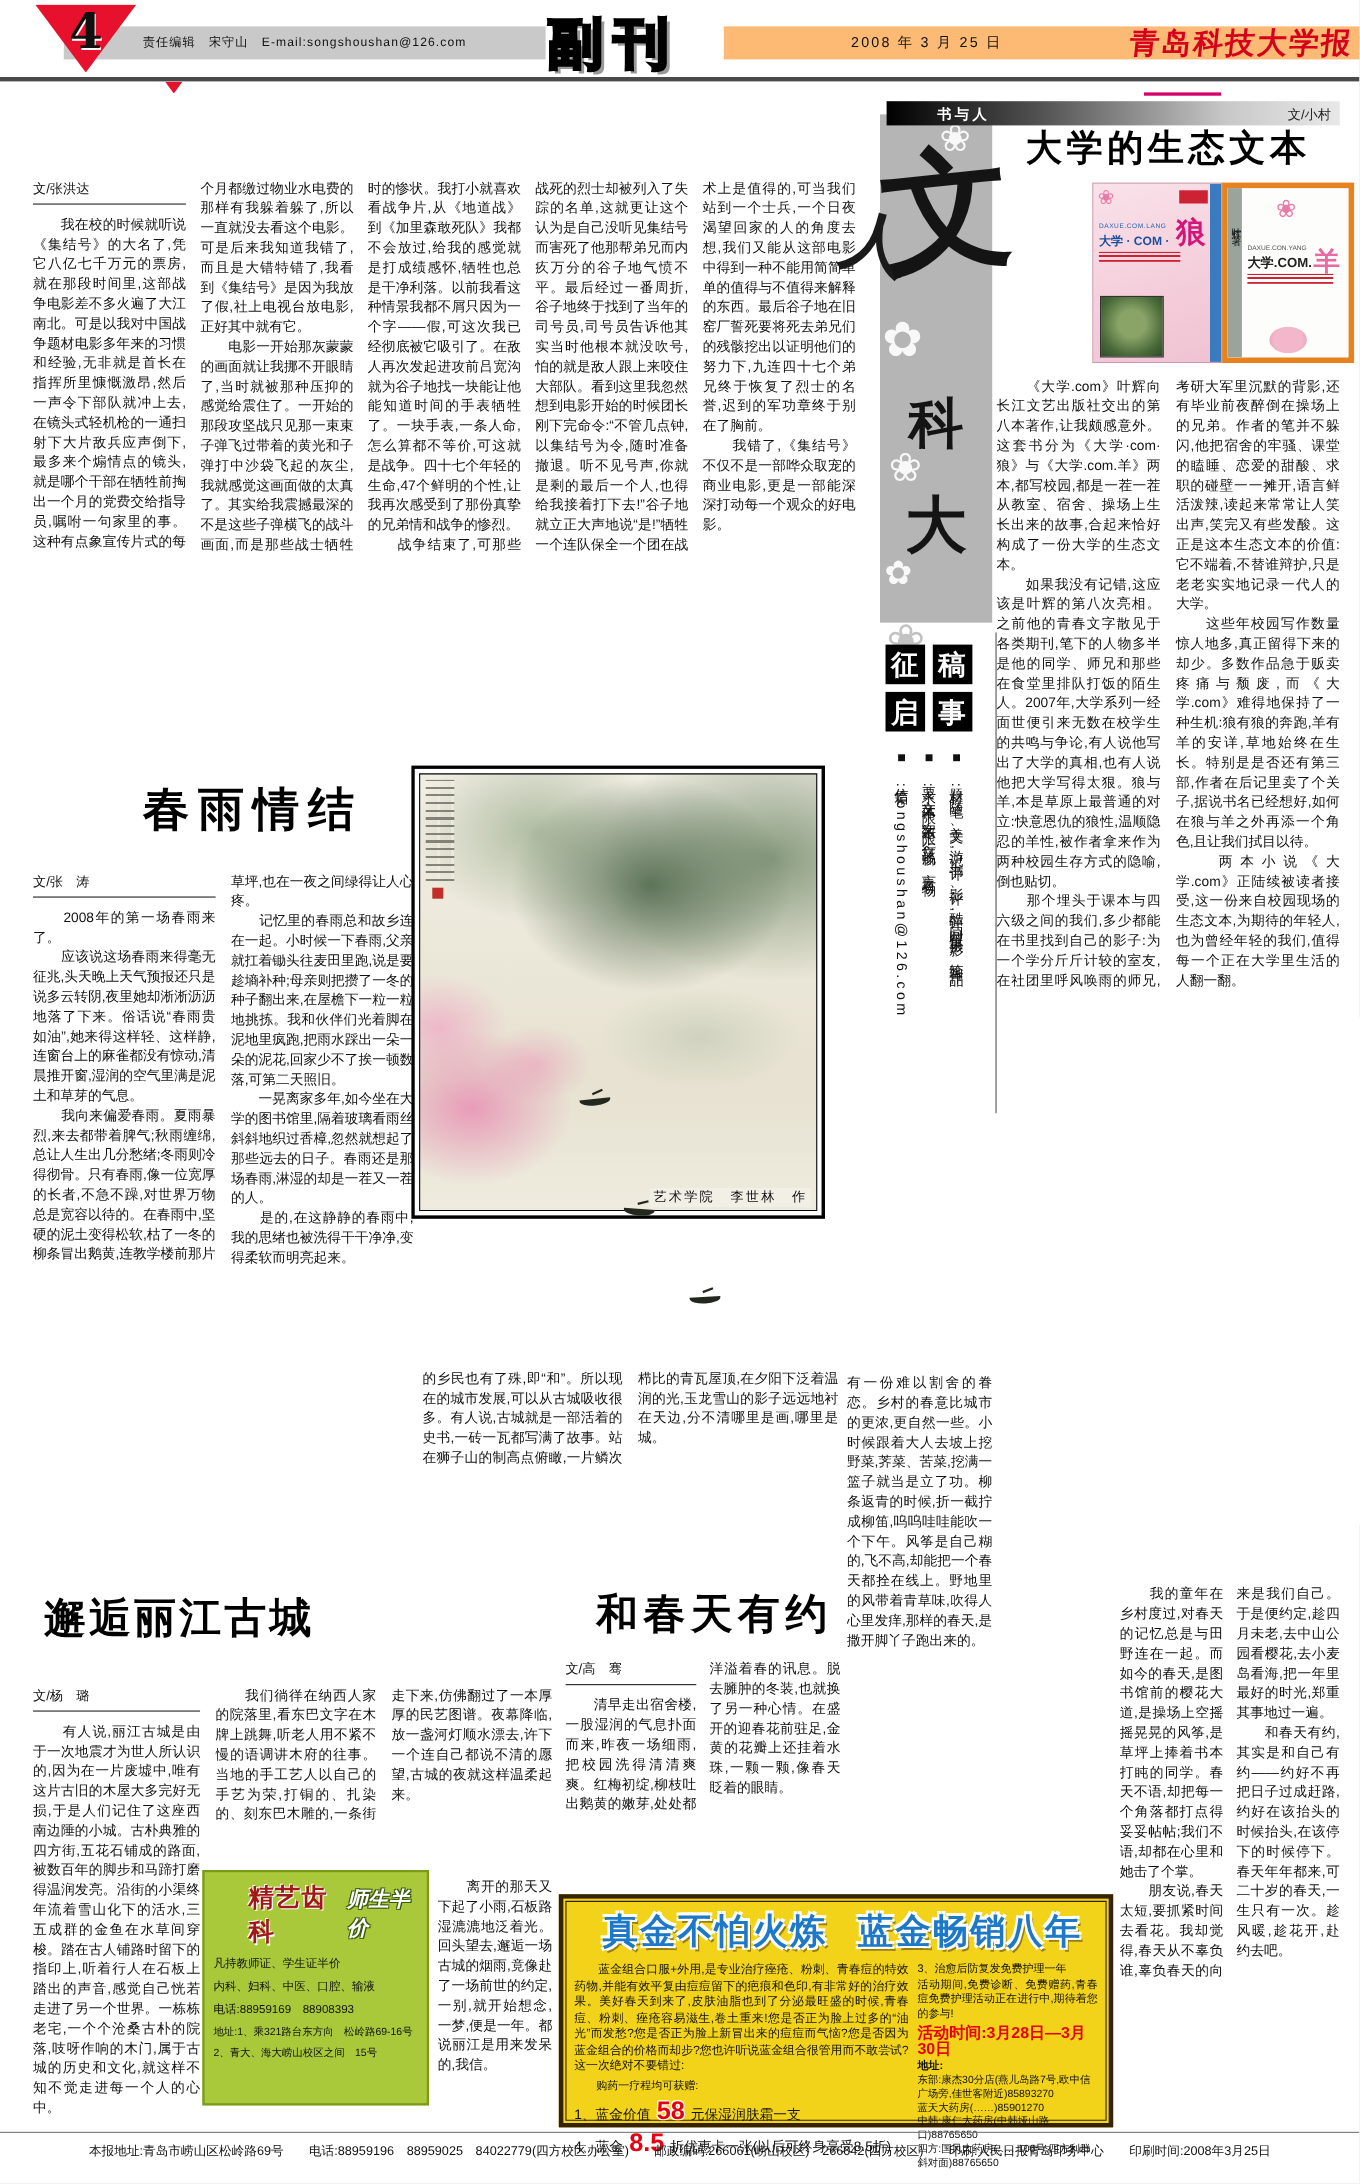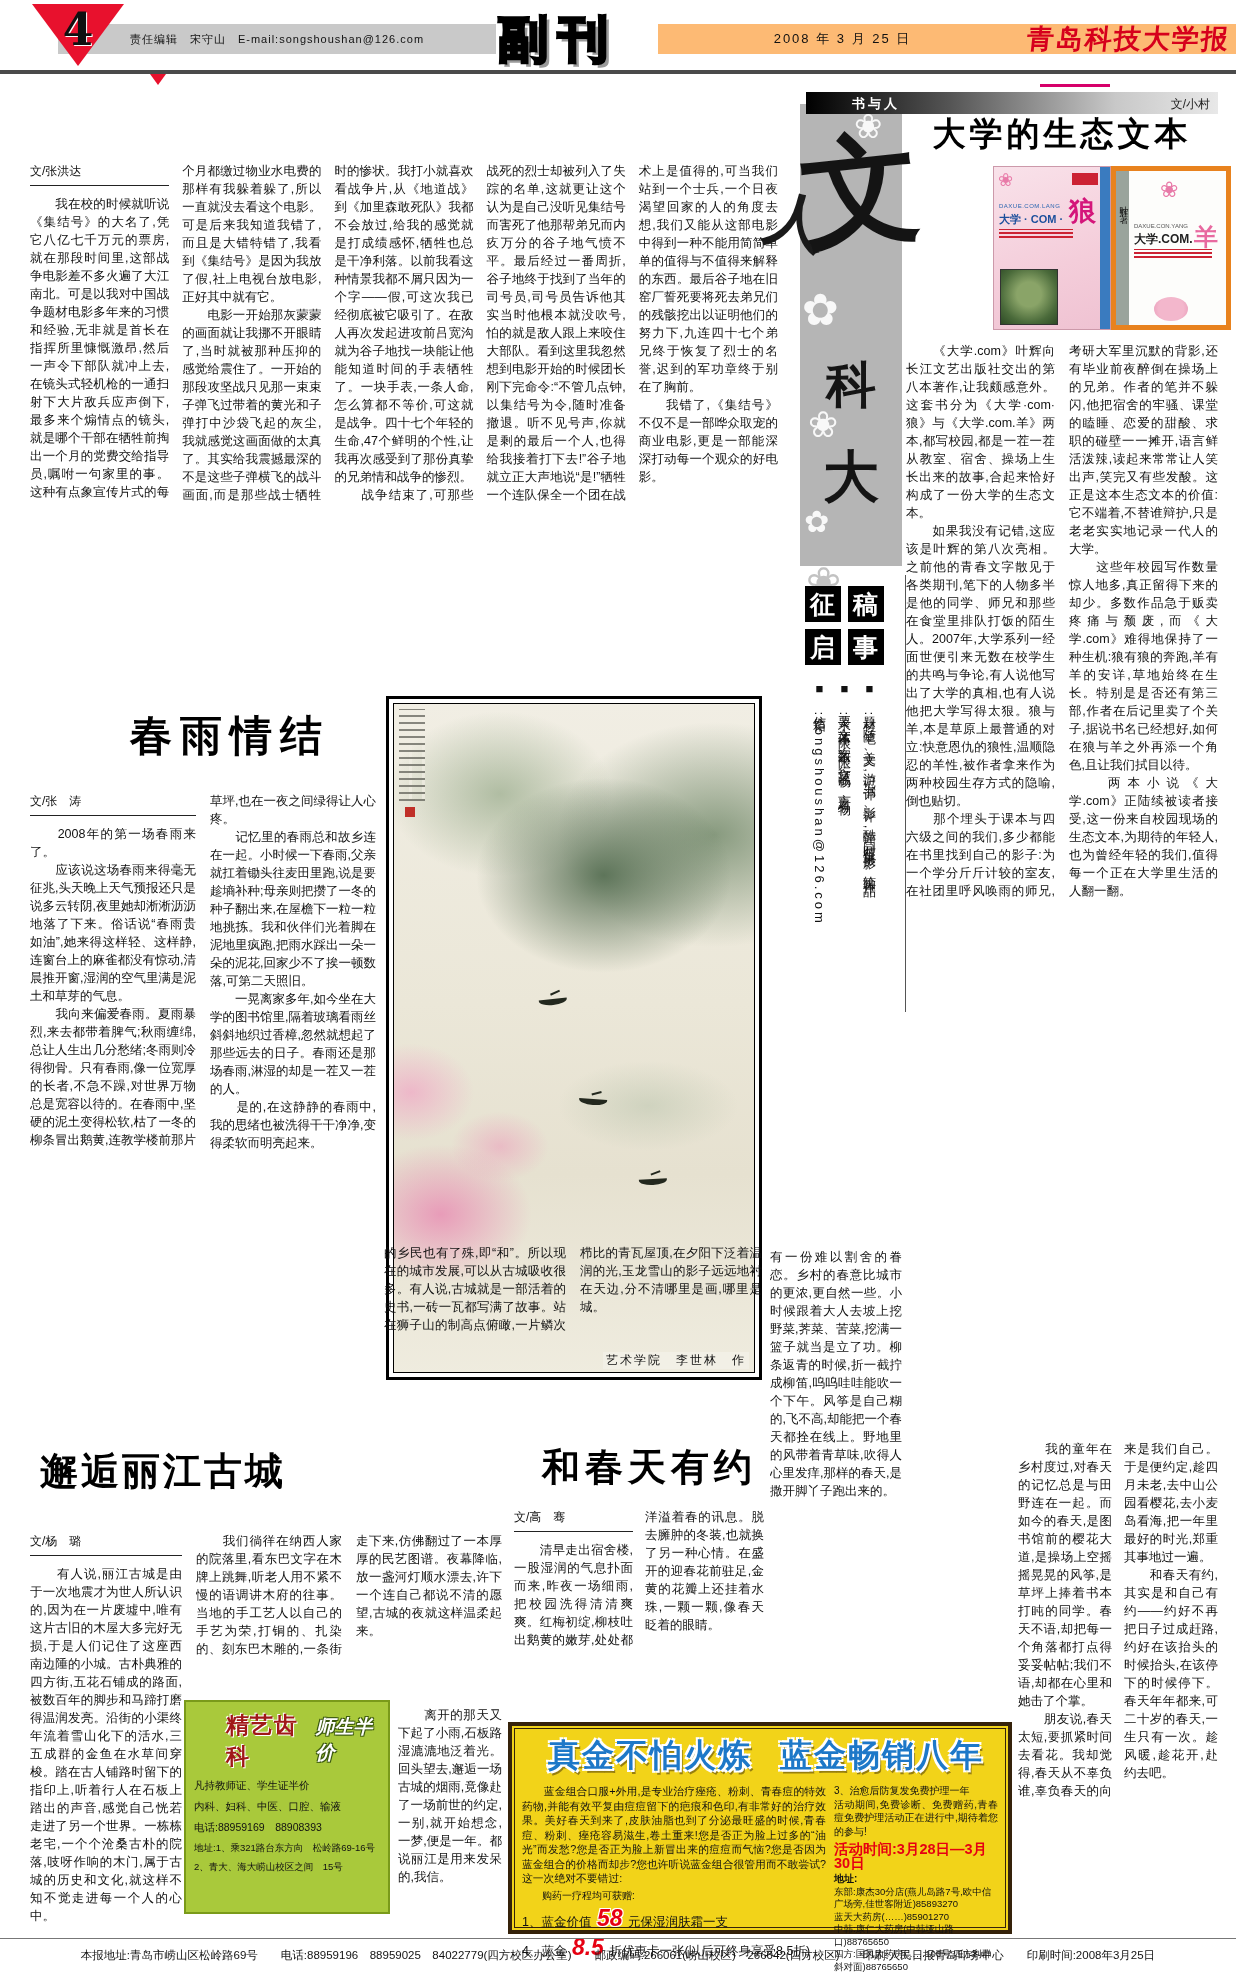--- a/index.html
+++ b/index.html
@@ -88,21 +88,21 @@
   .cover2 .bigchar { position:absolute; right:8px; top:50px; font-size:24px; font-weight:900; color:#e86aa0;
     font-family:"DejaVu Serif",serif; }
   .cover2 .redblock { position:absolute; left:18px; top:78px; width:78px; height:9px;
     background:repeating-linear-gradient(0deg,#cc2233 0 2px,transparent 2px 4px); }
   .cover2 .sheep { position:absolute; left:38px; bottom:4px; width:34px; height:24px; border-radius:50%;
     background:radial-gradient(circle,#f3b7cc 0 60%,#e89ab8 100%); }
   .books-body { position:absolute; left:906px; top:342px; width:312px; height:1088px;
     column-count:2; column-gap:14px; overflow:hidden; }
 
   
-  .painting { position:absolute; left:386px; top:696px; width:376px; height:684px;
+  .painting { position:absolute; left:374px; top:696px; width:376px; height:412px;
     border:3px solid #000; box-shadow:inset 0 0 0 4px #fff, inset 0 0 0 5px #000;
     background:
       radial-gradient(130px 100px at 14% 76%, rgba(232,138,178,.8), transparent 70%),
       radial-gradient(90px 70px at 6% 58%, rgba(240,160,195,.65), transparent 70%),
       radial-gradient(70px 50px at 30% 66%, rgba(236,150,185,.5), transparent 70%),
       radial-gradient(170px 130px at 58% 26%, rgba(72,99,70,.85), transparent 75%),
       radial-gradient(210px 150px at 88% 20%, rgba(92,120,86,.7), transparent 75%),
       radial-gradient(150px 110px at 30% 14%, rgba(124,150,112,.55), transparent 75%),
       radial-gradient(120px 60px at 70% 60%, rgba(170,185,160,.4), transparent 75%),
       linear-gradient(180deg,#f1eee4 0%,#ebe7d8 45%,#e6e1d0 70%,#efecdf 100%); }
@@ -151,21 +151,21 @@
   .gold { position:absolute; left:508px; top:1722px; width:504px; height:212px; background:#f2d319;
     border:4px solid #35220a; box-shadow:inset 0 0 0 2px #f2d319, inset 0 0 0 3px #35220a; padding:6px 10px; }
   .gold-head { display:flex; justify-content:space-between; padding:2px 14px 0 26px; }
   .gold-head span { font-size:32px; font-weight:900; letter-spacing:2px; color:#1d78c8;
     text-shadow:-2px -2px 0 #fff,2px -2px 0 #fff,-2px 2px 0 #fff,2px 2px 0 #fff,3px 4px 0 rgba(40,25,5,.45); }
   .gold-cols { display:flex; margin-top:6px; }
   .gold-left { width:312px; padding-right:8px; }
   .gold-body { font-size:10.8px; line-height:14.5px; text-align:justify; color:#111; white-space:pre-line; }
   .gold-gift { font-size:10px; margin-top:3px; color:#111; text-indent:2em; }
   .gold-item { font-size:12.5px; color:#111; margin-top:2px; }
-  .big-num { font-size:23px; font-weight:900; font-style:italic; color:#e60012;
+  .big-num { font-size:23px; font-weight:900; color:#e60012;
     text-shadow:1px 1px 0 #fff,-1px -1px 0 #fff,1px -1px 0 #fff,-1px 1px 0 #fff; padding:0 2px; }
   .gold-right { flex:1; font-size:10px; line-height:13.5px; color:#111; }
   .gold-right .r1,.gold-right .r2 { text-align:justify; }
   .gold-schedule { color:#e60012; font-weight:900; font-size:14.5px; margin:5px 0 2px; }
   .gold-addr-label { font-weight:700; }
   .gold-addr { font-size:9.5px; line-height:12.5px; }
 
   
   .footer-rule { position:absolute; left:0; top:1938px; width:1236px; height:1px; background:#777; }
   .footer { position:absolute; left:0; top:1948px; width:1236px; text-align:center; font-size:11.5px; color:#111; }

